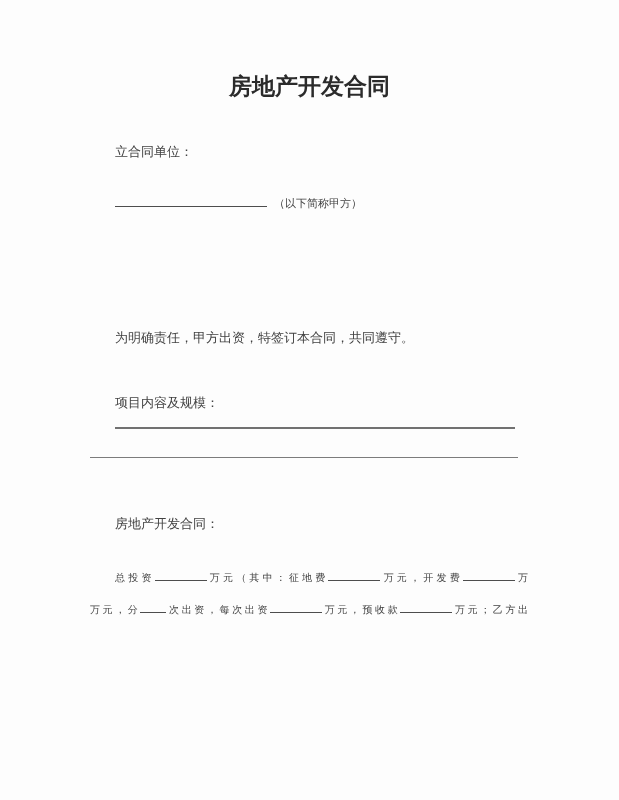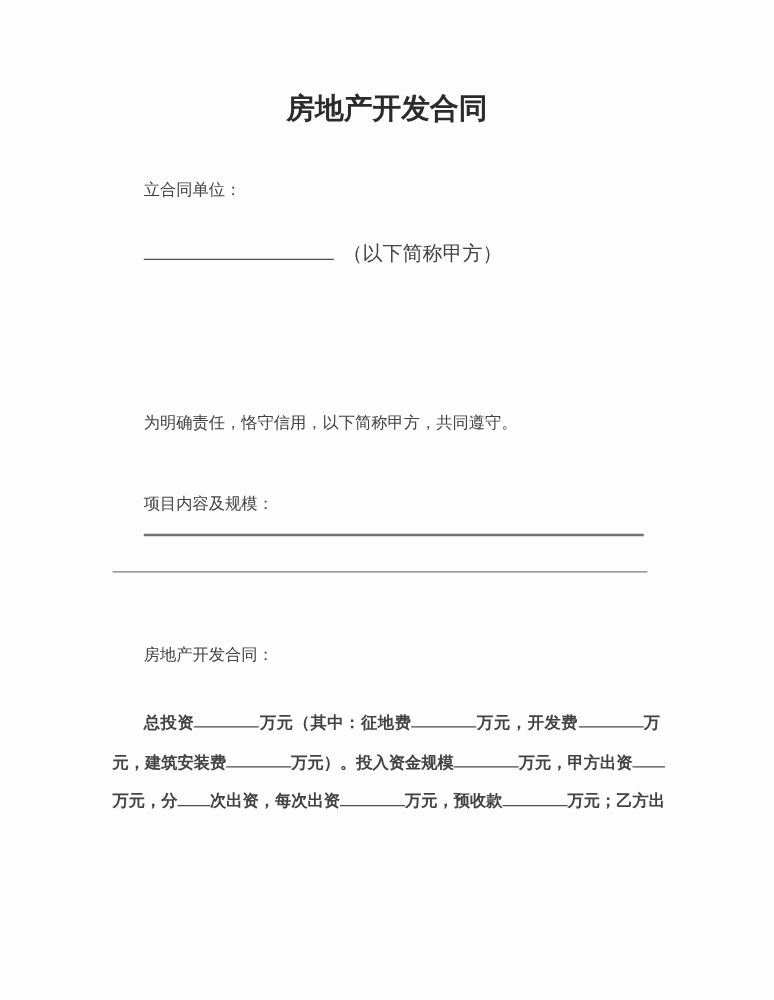--- a/index.html
+++ b/index.html
@@ -31,21 +31,21 @@
     margin-top: 14px;
   }
   #parties-label { top: 129px; }
   #purpose-text  { top: 315px; }
   #project-label { top: 380px; }
   #funding-label { top: 501px; }
 
   .party-row {
     position: absolute;
     left: 115px;
-    font-size: 16px;
+    font-size: 11px;
     color: #424242;
     white-space: nowrap;
   }
   #party-a-row { top: 193px; }
   #party-b-row { top: 258px; }
 
   .blank {
     display: inline-block;
     border-bottom: 1px solid #4d4d4d;
     height: 13px;
@@ -58,23 +58,22 @@
     background: #717171;
   }
   #content-rule-1 { top: 427px; left: 115px; width: 400px; height: 2px; }
   #content-rule-2 { top: 457px; left: 90px;  width: 428px; height: 1px; background: #7c7c7c; }
 
   .funding-paragraph {
     position: absolute;
     top: 562px;
     left: 90px;
     width: 438px;
-    font-size: 13px;
+    font-size: 10px;
     color: #424242;
-    font-weight: bold;
   }
   .funding-line {
     height: 31.5px;
     line-height: 31.5px;
     white-space: nowrap;
     text-align: justify;
     text-align-last: justify;
   }
   .funding-line.indent { padding-left: 25px; }
   .funding-line.last   { text-align-last: left; }
@@ -88,28 +87,27 @@
 
   <div class="doc-title">房地产开发合同</div>
 
   <div class="label" id="parties-label">立合同单位：</div>
 
   <div class="party-row" id="party-a-row">
     <span class="blank party-blank"></span><span>（以下简称甲方）</span>
   </div>
 
 
-  <div class="label" id="purpose-text">为明确责任，恪守信用，以下简称甲方，共同遵守。</div>
+  <div class="label" id="purpose-text">为明确责任，甲方出资，特签订本合同，共同遵守。</div>
 
   <div class="label" id="project-label">项目内容及规模：</div>
 
   <div class="rule" id="content-rule-1"></div>
   <div class="rule" id="content-rule-2"></div>
 
   <div class="label" id="funding-label">房地产开发合同：</div>
 
   <div class="funding-paragraph">
       <div class="funding-line indent"><span>总投资</span><span class="blank long"></span><span>万元（其中：征地费</span><span class="blank long"></span><span>万元，开发费</span><span class="blank long"></span><span>万</span></div>
-      <div class="funding-line"><span>元，建筑安装费</span><span class="blank long"></span><span>万元）。投入资金规模</span><span class="blank long"></span><span>万元，甲方出资</span><span class="blank short"></span></div>
       <div class="funding-line"><span>万元，分</span><span class="blank short"></span><span>次出资，每次出资</span><span class="blank long"></span><span>万元，预收款</span><span class="blank long"></span><span>万元；乙方出</span></div>
     </div>
 
 </div>
 
 </body></html>

